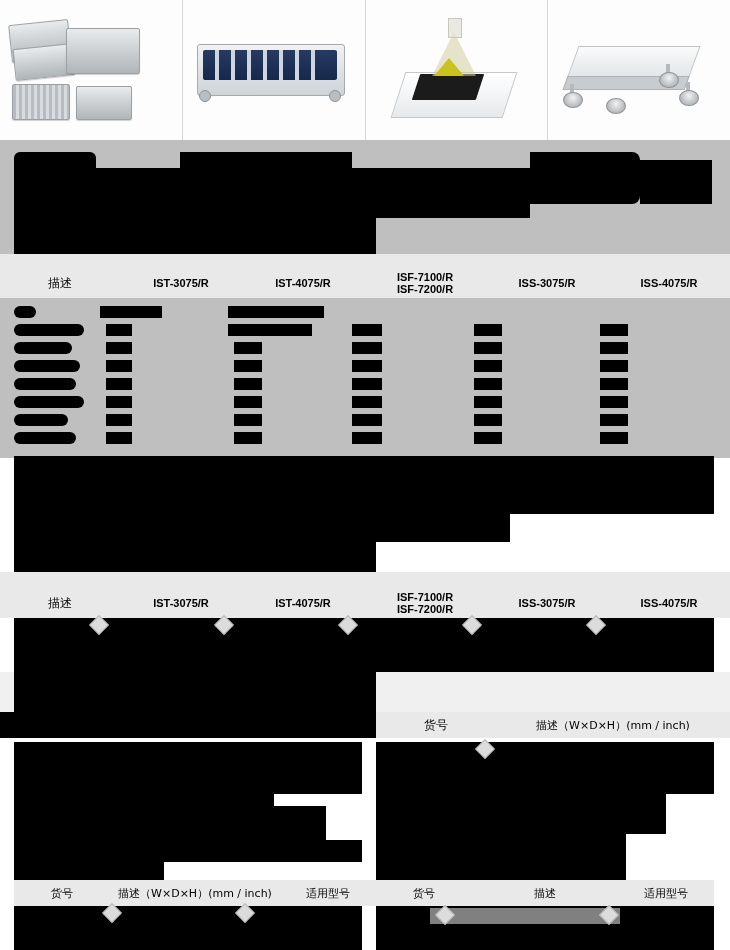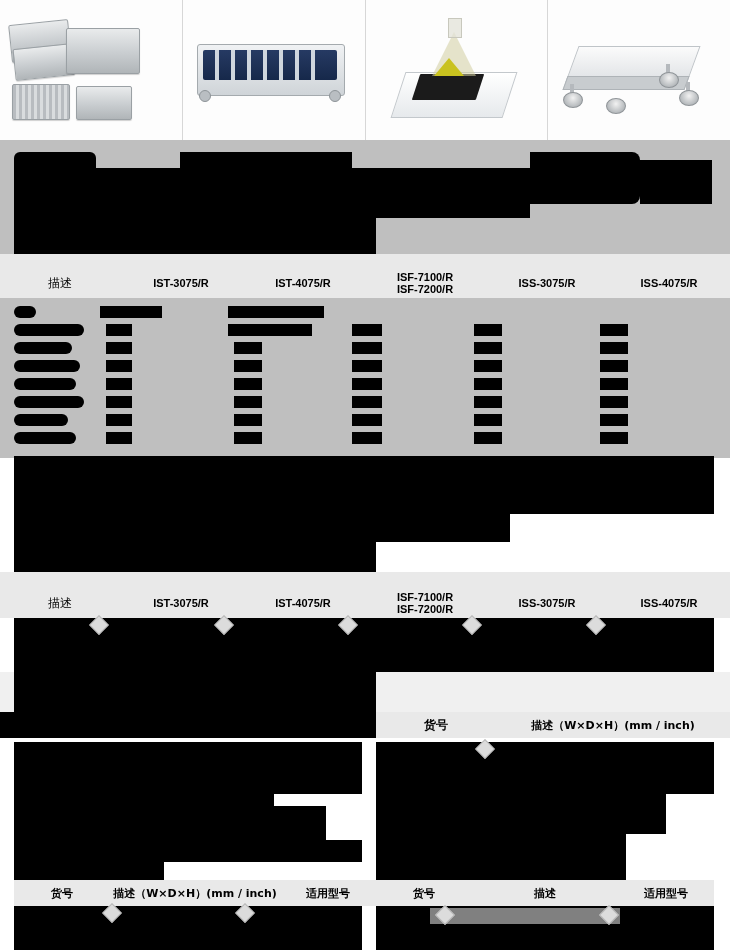--- a/index.html
+++ b/index.html
@@ -154,21 +154,21 @@
   .foot-cell {
     text-align: center; font-size: 11px; color: #000;
   }
 
   .diamond {
     position: absolute; width: 12px; height: 12px;
     background: #dcdcdc; border: 1px solid #b9b9b9;
     transform: rotate(45deg);
   }
 
-  .cn { font-family: "DejaVu Sans", sans-serif; font-weight: bold; }
+  .cn { font-family: "DejaVu Sans", sans-serif; }
 </style>
 </head>
 <body>
 
 <div class="page">
 
   <div class="img-strip">
 
     <div class="img-cell">
       <div class="photo">

